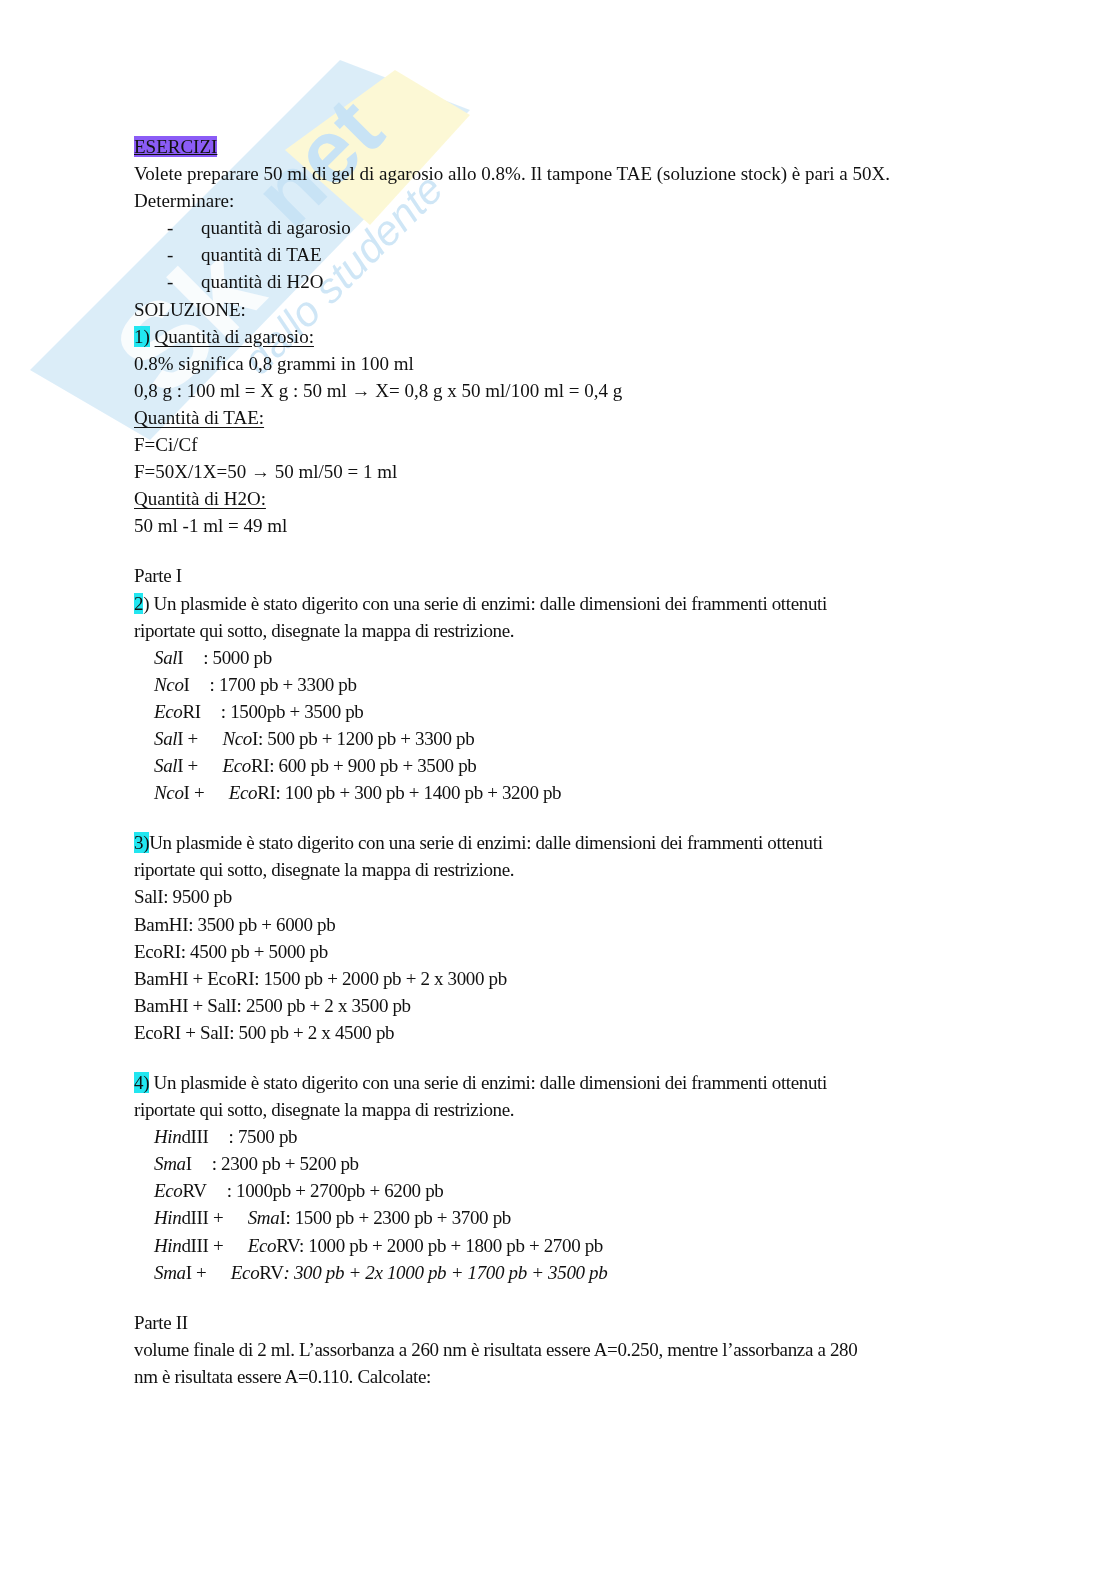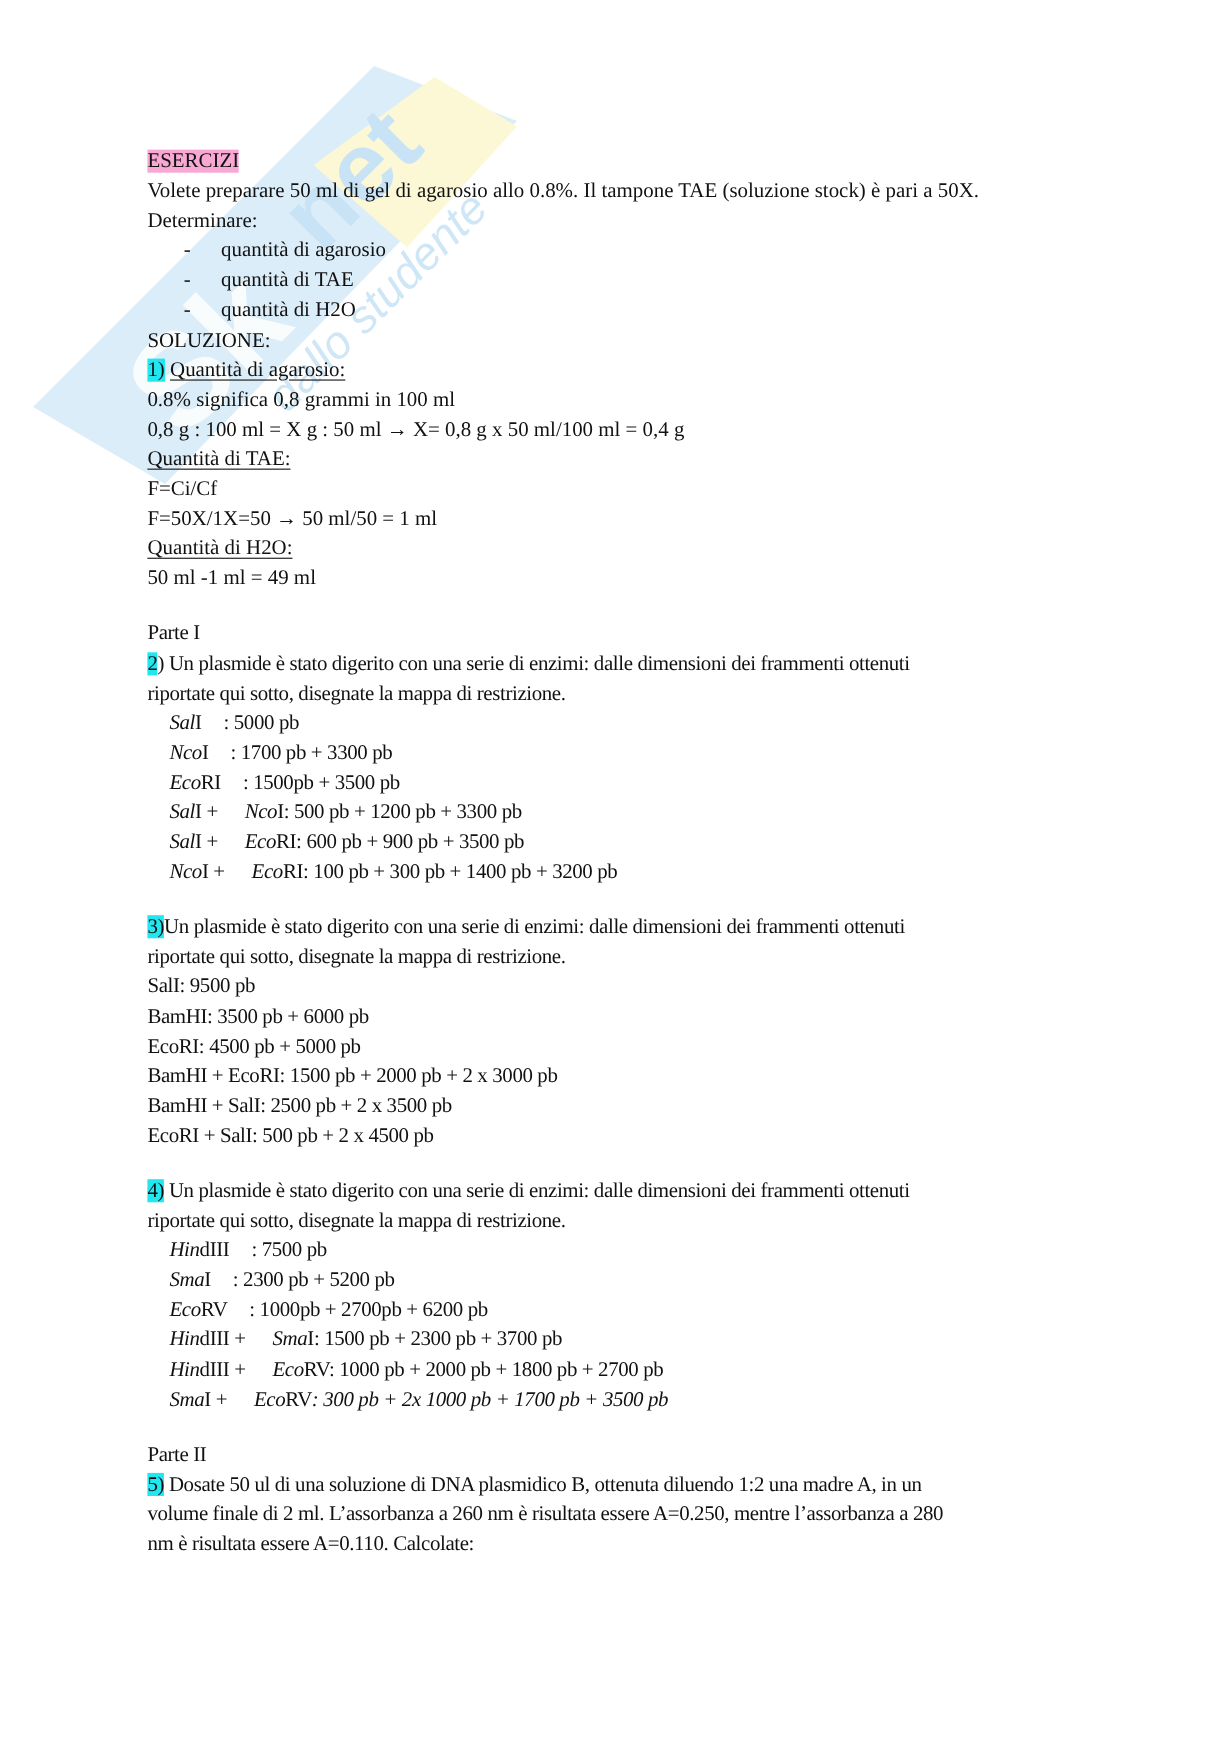--- a/index.html
+++ b/index.html
@@ -9,21 +9,21 @@
     
     .watermark { position: absolute; left: 0; top: 0; width: 520px; height: 520px; pointer-events: none; }
 
     .content {
       position: absolute; left: 134px; top: 133px; width: 860px;
       font-family: "Liberation Serif", serif; font-size: 19px; color: #111;
       line-height: 27.1px;
     }
     .line { white-space: nowrap; height: 27.1px; position: relative; }
     .gap { height: 23px; }
-    .hl-green { background: #f9a8d4; }
+    .hl-green { background: #8b5cf6; text-decoration: underline; }
     .hl-cyan { background: #22e6f0; }
     .u { text-decoration: underline; text-underline-offset: 3px; }
     .bullet { padding-left: 33px; }
     .bullet .dash { display: inline-block; width: 34px; }
     .narrow { letter-spacing: -0.35px; }
     i { font-style: italic; margin-left: 20px; }
   </style>
 </head>
 <body>
 
@@ -115,19 +115,16 @@
         <div class="line narrow"><i style="white-space: pre;">Sma</i><span style="white-space: pre;">I</span><span style="white-space: pre;"></span><i style="white-space: pre;"></i><span style="white-space: pre;"></span><span style="white-space: pre;">: 2300 pb + 5200 pb</span></div>
         <div class="line narrow"><i style="white-space: pre;">Eco</i><span style="white-space: pre;">RV</span><span style="white-space: pre;"></span><i style="white-space: pre;"></i><span style="white-space: pre;"></span><span style="white-space: pre;">: 1000pb + 2700pb + 6200 pb</span></div>
         <div class="line narrow"><i style="white-space: pre;">Hin</i><span style="white-space: pre;">dIII</span><span style="white-space: pre;"> + </span><i style="white-space: pre;">Sma</i><span style="white-space: pre;">I</span><span style="white-space: pre;">: 1500 pb + 2300 pb + 3700 pb</span></div>
         <div class="line narrow"><i style="white-space: pre;">Hin</i><span style="white-space: pre;">dIII</span><span style="white-space: pre;"> + </span><i style="white-space: pre;">Eco</i><span style="white-space: pre;">RV</span><span style="white-space: pre;">: 1000 pb + 2000 pb + 1800 pb + 2700 pb</span></div>
         <div class="line narrow"><i style="white-space: pre;">Sma</i><span style="white-space: pre;">I</span><span style="white-space: pre;"> + </span><i style="white-space: pre;">Eco</i><span style="white-space: pre;">RV</span><span style="white-space: pre; font-style: italic;">: 300 pb + 2x 1000 pb + 1700 pb + 3500 pb</span></div>
       </div>
 
     <div class="gap"></div>
 
     <div class="line narrow">Parte II</div>
-    <div class="line narrow">
-      <span class="hl-cyan">5)</span><span> Dosate 50 ul di una soluzione di DNA plasmidico B, ottenuta diluendo 1:2 una madre A, in un</span>
-    </div>
     <div class="line narrow">volume finale di 2 ml. L’assorbanza a 260 nm è risultata essere A=0.250, mentre l’assorbanza a 280</div>
     <div class="line narrow">nm è risultata essere A=0.110. Calcolate:</div>
   </div>
 </div>
 
 </body></html>

